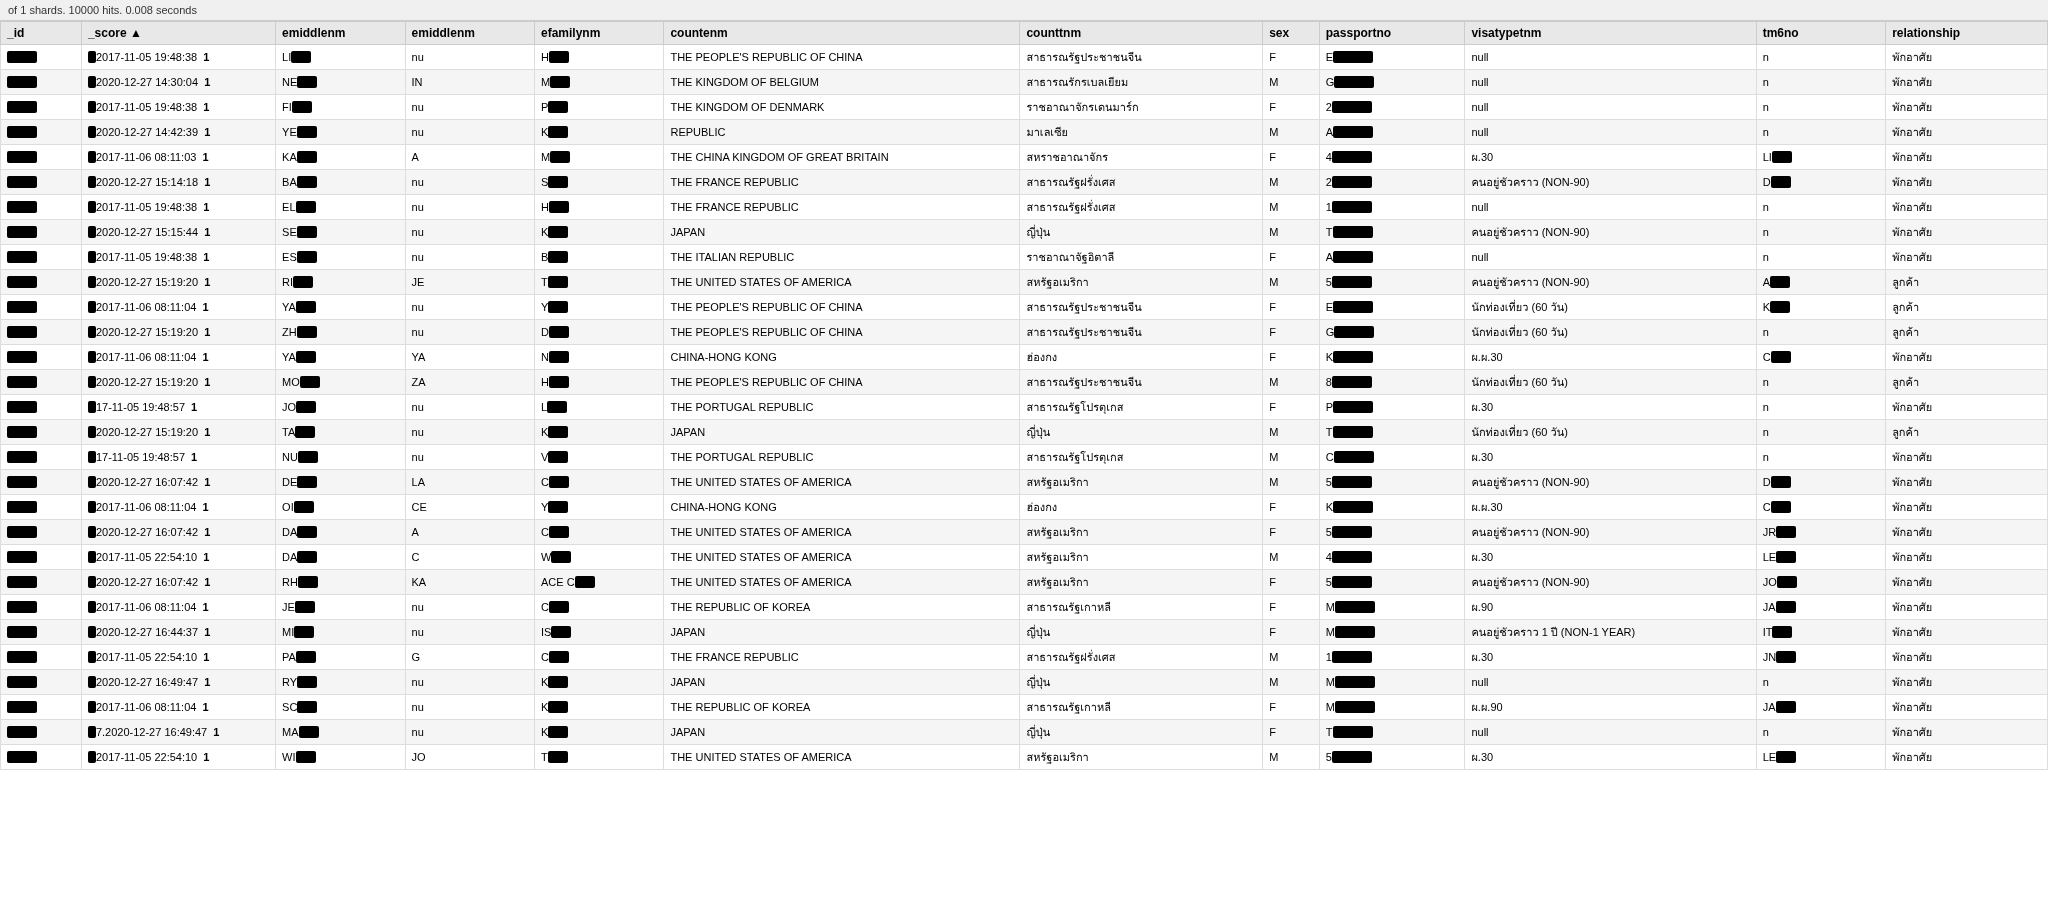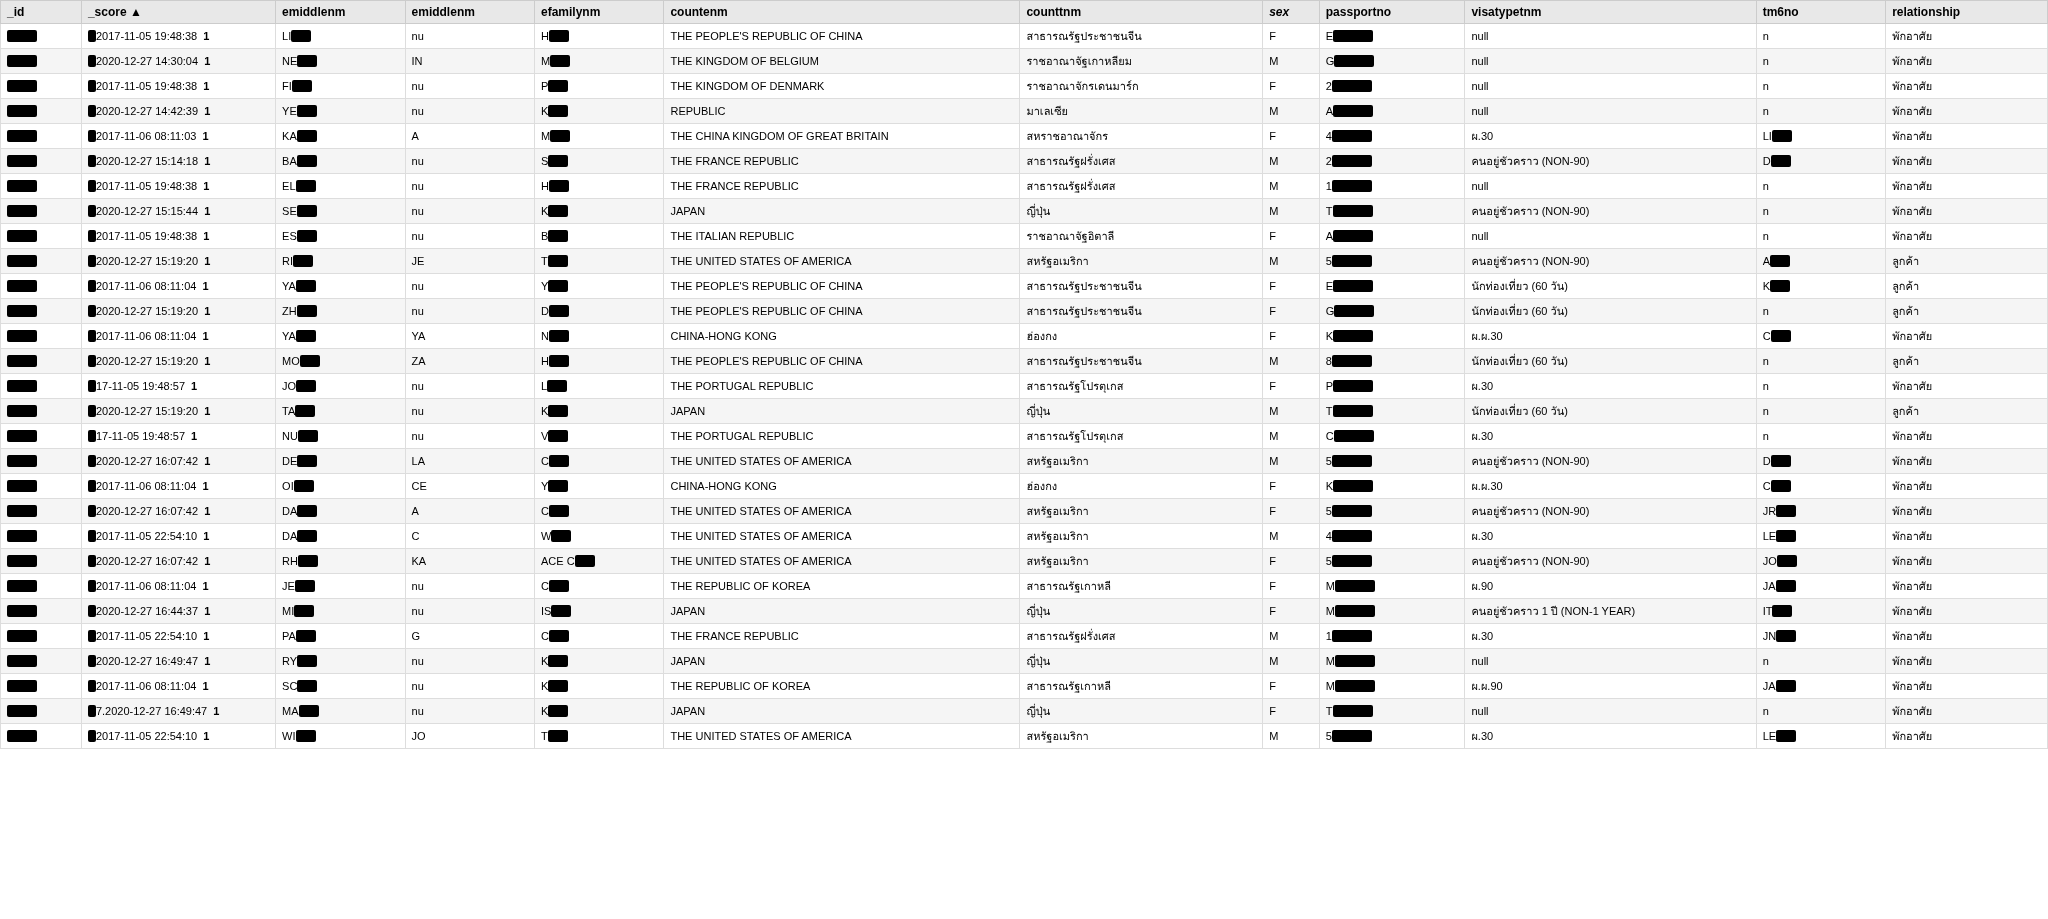--- a/index.html
+++ b/index.html
@@ -52,37 +52,40 @@
       display: inline-block;
       border-radius: 2px;
     }
     .col-id { width: 50px; }
     .col-score { width: 120px; }
     .col-efirstnm { width: 80px; }
     .col-emiddlenm { width: 80px; }
     .col-efamilynm { width: 80px; }
     .col-countenm { width: 220px; }
     .col-counttnm { width: 150px; }
-    .col-sex { width: 35px; font-style: italic; }
+    .col-sex { width: 35px; }
     .col-passportno { width: 90px; }
     .col-visatypetnm { width: 180px; }
     .col-tm6no { width: 80px; }
     .col-relationship { width: 100px; }
     .status-bar {
       padding: 4px 8px;
       font-size: 11px;
       color: #333;
       background: #f0f0f0;
       border-bottom: 1px solid #ccc;
     }
   </style>
 </head>
 <body>
 
 <div class="table-container">
+  <div class="status-bar">
+    <span>of 1 shards. 10000 hits. 0.008 seconds</span>
+  </div>
   <table>
     <thead>
       <tr>
       <th class="col-id">_id</th>
           <th class="col-score">_score ▲</th>
           <th class="col-efirstnm">emiddlenm</th>
           <th class="col-emiddlenm">emiddlenm</th>
           <th class="col-efamilynm">efamilynm</th>
           <th class="col-countenm">countenm</th>
           <th class="col-counttnm">counttnm</th>
@@ -108,21 +111,21 @@
           <td>n</td>
           <td>พักอาศัย</td>
         </tr>
         <tr>
           <td><span class="redacted" style="min-width:30px;display:inline-block;">&nbsp;&nbsp;&nbsp;&nbsp;&nbsp;</span></td>
           <td><span class="redacted" style="min-width:8px;display:inline-block;">&nbsp;</span>2020-12-27 14:30:04&nbsp;&nbsp;<span style="font-weight:bold;">1</span></td>
           <td>NE<span class="redacted" style="min-width:20px;display:inline-block;">&nbsp;&nbsp;&nbsp;</span></td>
           <td>IN</td>
           <td>M<span class="redacted" style="min-width:20px;display:inline-block;">&nbsp;&nbsp;&nbsp;</span></td>
           <td>THE KINGDOM OF BELGIUM</td>
-          <td>ราชอาณาจัฐเกาหลียม</td>
+          <td>สาธารณรักรเบลเยียม</td>
           <td>M</td>
           <td>G<span class="redacted" style="min-width:40px;display:inline-block;">&nbsp;&nbsp;&nbsp;&nbsp;&nbsp;&nbsp;&nbsp;</span></td>
           <td>null</td>
           <td>n</td>
           <td>พักอาศัย</td>
         </tr>
         <tr>
           <td><span class="redacted" style="min-width:30px;display:inline-block;">&nbsp;&nbsp;&nbsp;&nbsp;&nbsp;</span></td>
           <td><span class="redacted" style="min-width:8px;display:inline-block;">&nbsp;</span>2017-11-05 19:48:38&nbsp;&nbsp;<span style="font-weight:bold;">1</span></td>
           <td>FI<span class="redacted" style="min-width:20px;display:inline-block;">&nbsp;&nbsp;&nbsp;</span></td>

